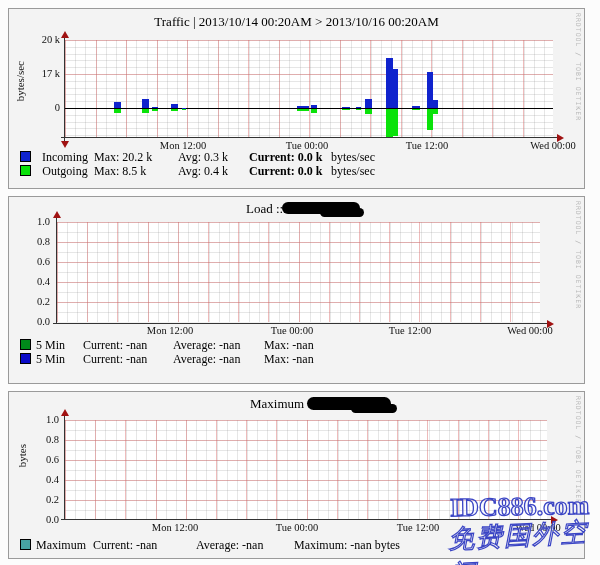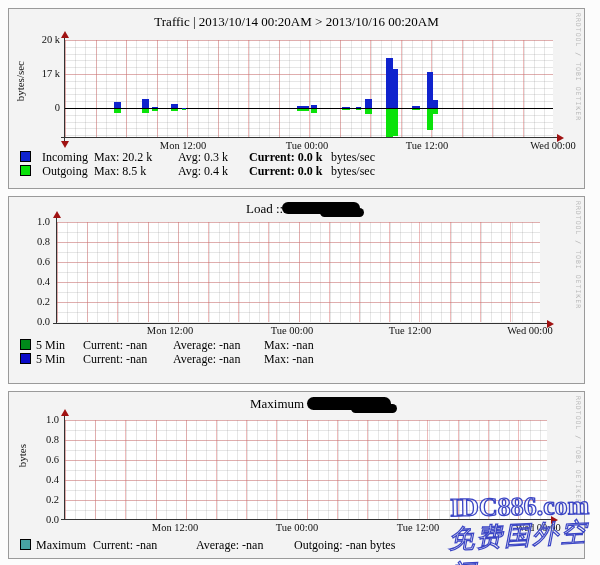--- a/index.html
+++ b/index.html
@@ -222,19 +222,19 @@
   <div class="arr arr-up" style="left:52px;top:17px;"></div>
   <div class="arr arr-right" style="left:542px;top:124px;"></div>
 
   <span class="xt" style="left:166px;top:130px;">Mon 12:00</span>
   <span class="xt" style="left:288px;top:130px;">Tue 00:00</span>
   <span class="xt" style="left:409px;top:130px;">Tue 12:00</span>
   <span class="xt" style="left:529px;top:130px;">Wed 00:00</span>
 
   <div class="legend" id="leg3">
     <div class="lrow">
-      <span class="sw" style="background-color: rgb(71, 163, 163);"></span><span class="lc label">Maximum</span><span class="lc c1">Current: -nan</span><span class="lc c2">Average: -nan</span><span class="lc">Outgoing: -nan bytes</span>
+      <span class="sw" style="background-color: rgb(71, 163, 163);"></span><span class="lc label">Maximum</span><span class="lc c1">Current: -nan</span><span class="lc c2">Average: -nan</span><span class="lc">Maximum: -nan bytes</span>
     </div>
   </div>
 </div>
 
 <div class="site-wm" id="wm1">IDC886.com</div>
 <div class="site-wm" id="wm2">免费国外空间</div>
 
 </body></html>

